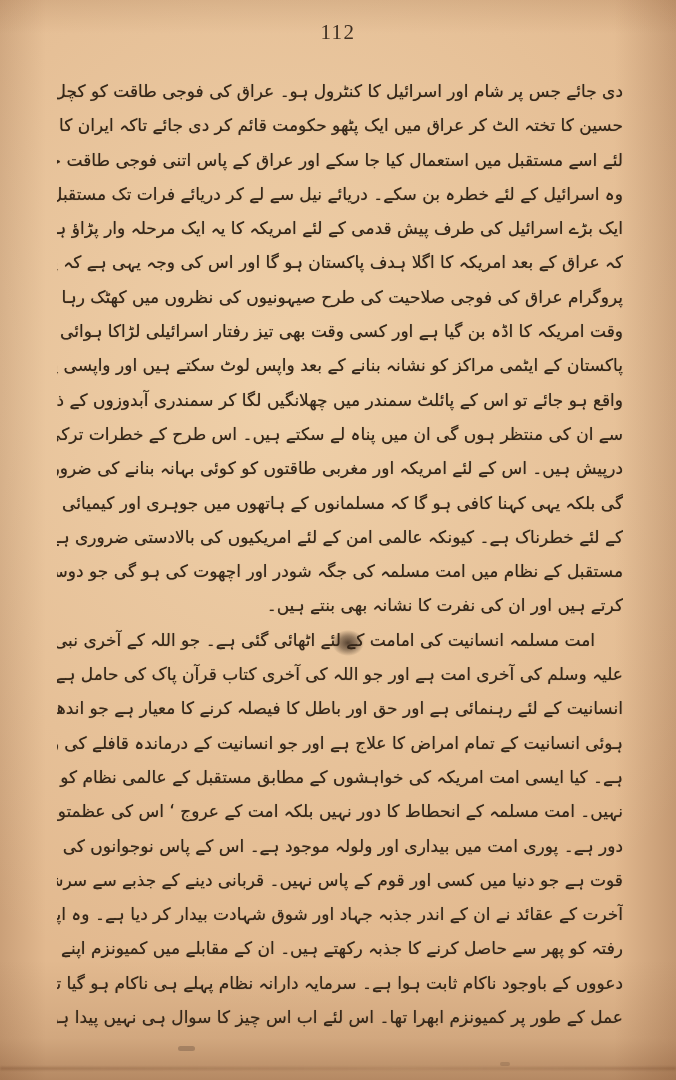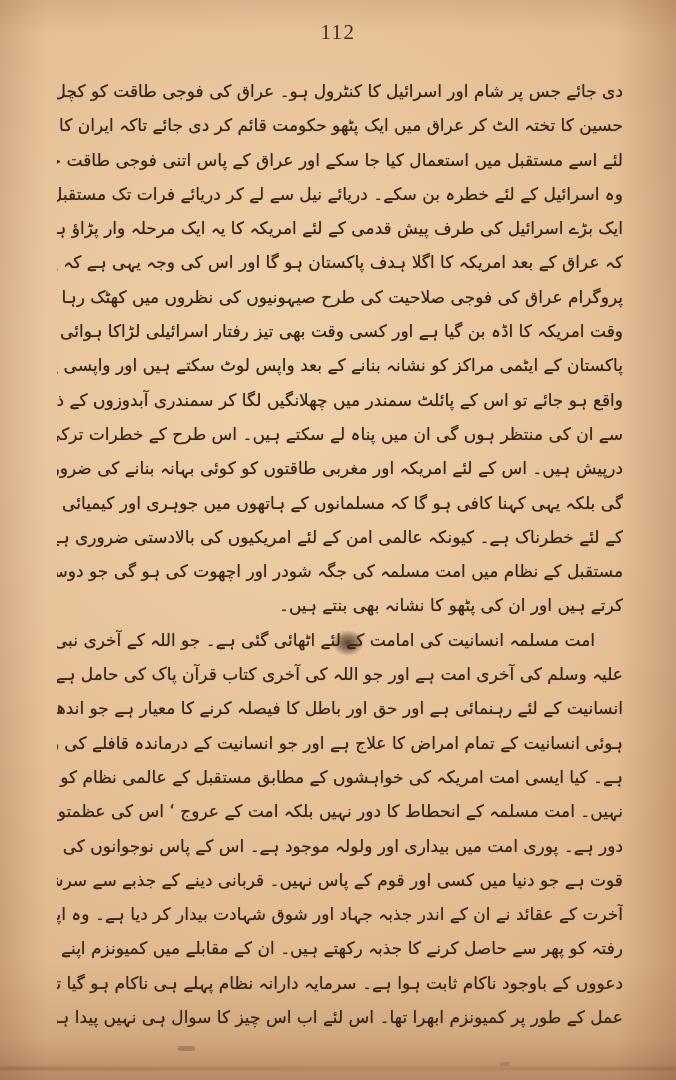--- a/index.html
+++ b/index.html
@@ -116,21 +116,21 @@
         <div class="line">کہ عراق کے بعد امریکہ کا اگلا ہدف پاکستان ہو گا اور اس کی وجہ یہی ہے کہ پاکستان کا نیوکلیر</div>
         <div class="line">پروگرام عراق کی فوجی صلاحیت کی طرح صیہونیوں کی نظروں میں کھٹک رہا ہے۔ شارجہ میں اس</div>
         <div class="line">وقت امریکہ کا اڈہ بن گیا ہے اور کسی وقت بھی تیز رفتار اسرائیلی لڑاکا ہوائی جہاز وہاں سے اڑ کر</div>
         <div class="line">پاکستان کے ایٹمی مراکز کو نشانہ بنانے کے بعد واپس لوٹ سکتے ہیں اور واپسی پر اگر ایندھن کی کمی</div>
         <div class="line">واقع ہو جائے تو اس کے پائلٹ سمندر میں چھلانگیں لگا کر سمندری آبدوزوں کے ذریعے جو پہلے</div>
         <div class="line">سے ان کی منتظر ہوں گی ان میں پناہ لے سکتے ہیں۔ اس طرح کے خطرات ترکی اور ایران کو بھی</div>
         <div class="line">درپیش ہیں۔ اس کے لئے امریکہ اور مغربی طاقتوں کو کوئی بہانہ بنانے کی ضرورت پیش نہیں آئے</div>
         <div class="line">گی بلکہ یہی کہنا کافی ہو گا کہ مسلمانوں کے ہاتھوں میں جوہری اور کیمیائی ہتھیاروں کا آنا عالمی امن</div>
         <div class="line">کے لئے خطرناک ہے۔ کیونکہ عالمی امن کے لئے امریکیوں کی بالادستی ضروری ہے اور ان کے</div>
         <div class="line">مستقبل کے نظام میں امت مسلمہ کی جگہ شودر اور اچھوت کی ہو گی جو دوسروں کی خدمت بھی</div>
-        <div class="line loose">کرتے ہیں اور ان کی پٹھو کا نشانہ بھی بنتے ہیں۔</div>
+        <div class="line loose">کرتے ہیں اور ان کی نفرت کا نشانہ بھی بنتے ہیں۔</div>
       </div>
       <div class="para">
         <div class="line indent">امت مسلمہ انسانیت کی امامت کے لئے اٹھائی گئی ہے۔ جو اللہ کے آخری نبی صلی اللہ</div>
         <div class="line">علیہ وسلم کی آخری امت ہے اور جو اللہ کی آخری کتاب قرآن پاک کی حامل ہے۔ جس کے پاس</div>
         <div class="line">انسانیت کے لئے رہنمائی ہے اور حق اور باطل کا فیصلہ کرنے کا معیار ہے جو اندھیروں میں بھٹکی</div>
         <div class="line">ہوئی انسانیت کے تمام امراض کا علاج ہے اور جو انسانیت کے درماندہ قافلے کی رہنمائی کر سکتی</div>
         <div class="line">ہے۔ کیا ایسی امت امریکہ کی خواہشوں کے مطابق مستقبل کے عالمی نظام کو قبول کر لے گی ہرگز</div>
         <div class="line loose">نہیں۔ امت مسلمہ کے انحطاط کا دور نہیں بلکہ امت کے عروج ‘ اس کی عظمتوں</div>
         <div class="line">دور ہے۔ پوری امت میں بیداری اور ولولہ موجود ہے۔ اس کے پاس نوجوانوں کی بہت بڑی</div>
         <div class="line">قوت ہے جو دنیا میں کسی اور قوم کے پاس نہیں۔ قربانی دینے کے جذبے سے سرشار ‘ توحید اور</div>

